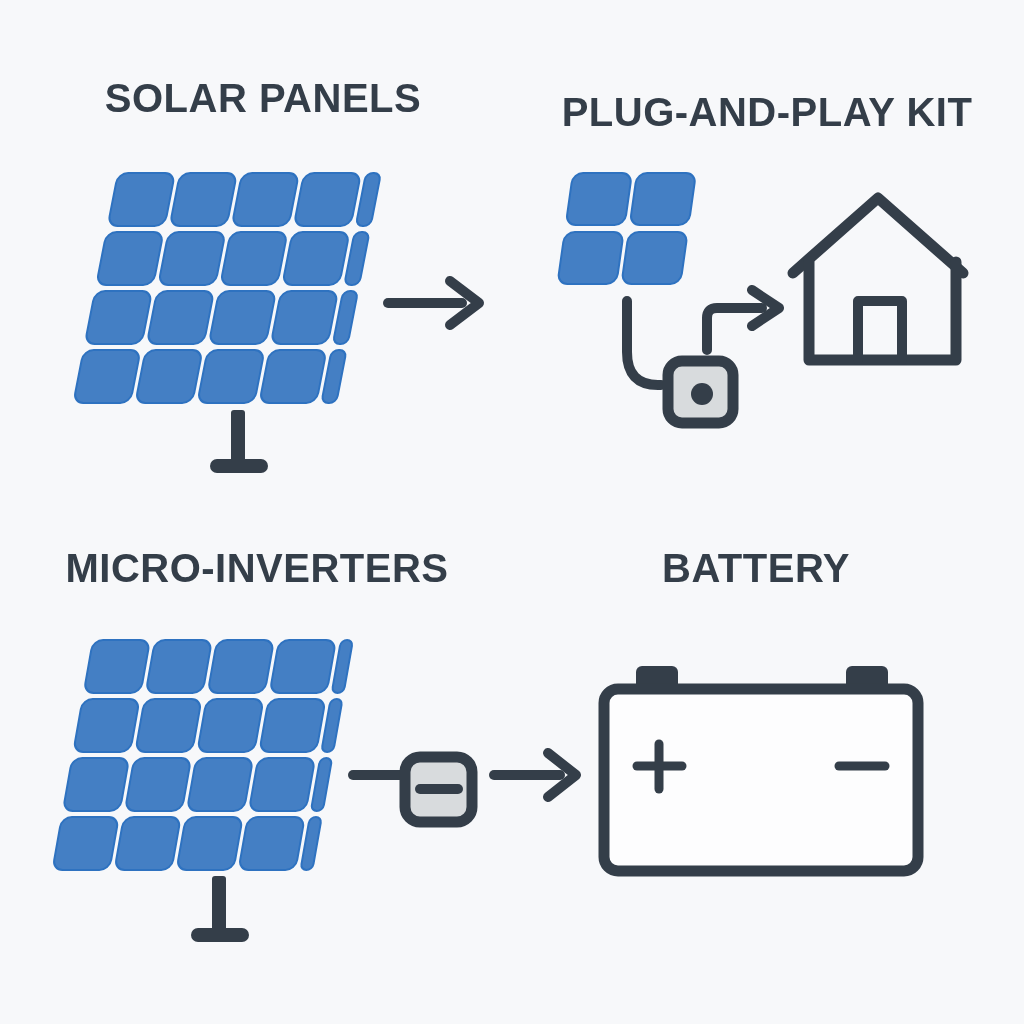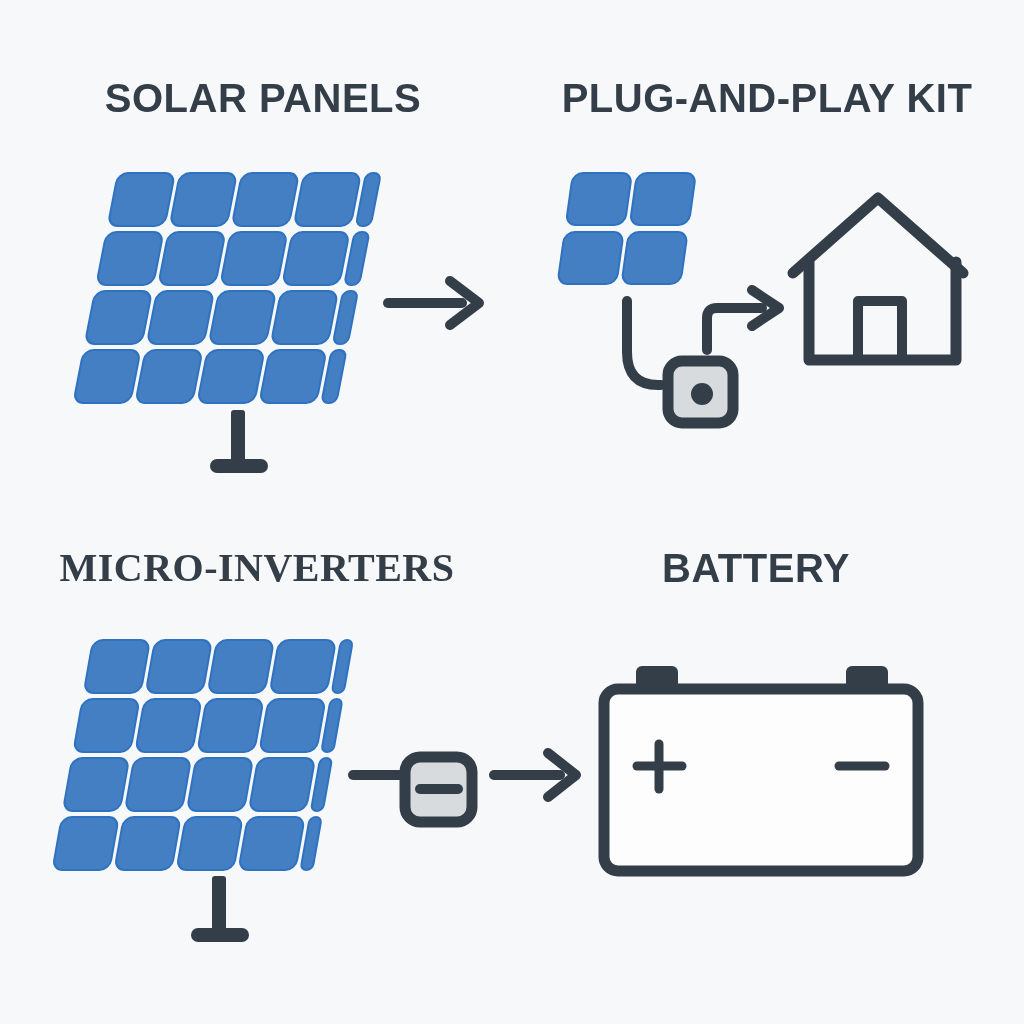--- a/index.html
+++ b/index.html
@@ -9,22 +9,22 @@
     font-family:"Liberation Sans",sans-serif;
     position:relative;overflow:hidden;
   }
   .canvas{position:absolute;inset:0;width:1024px;height:1024px;}
   .quad-title{
     position:absolute;width:460px;text-align:center;
     font-size:40px;font-weight:700;letter-spacing:0.5px;
     color:var(--ink,#343e49);white-space:nowrap;line-height:1;
   }
   #title-solar{left:33px;top:78px;}
-  #title-kit{left:537px;top:78px;text-align:center;}
-  #title-micro{left:27px;top:548px;font-family:Liberation Serif, serif;}
+  #title-kit{left:537px;top:92px;text-align:center;}
+  #title-micro{left:27px;top:548px;}
   #title-battery{left:526px;top:548px;}
   svg{position:absolute;left:0;top:0;}
   .cell{fill:var(--panel-blue,#447fc4);stroke:var(--panel-blue-dark,#2e72c0);stroke-width:2;}
   .ink-fill{fill:var(--ink,#343e49);}
   .ink-line{stroke:var(--ink,#343e49);fill:none;stroke-linecap:round;stroke-linejoin:round;}
   .device{fill:var(--device-fill,#d8dbdd);stroke:var(--ink,#343e49);}
   .paper{fill:var(--paper,#fdfdfe);stroke:var(--ink,#343e49);}
 </style>
 </head>
 <body>

